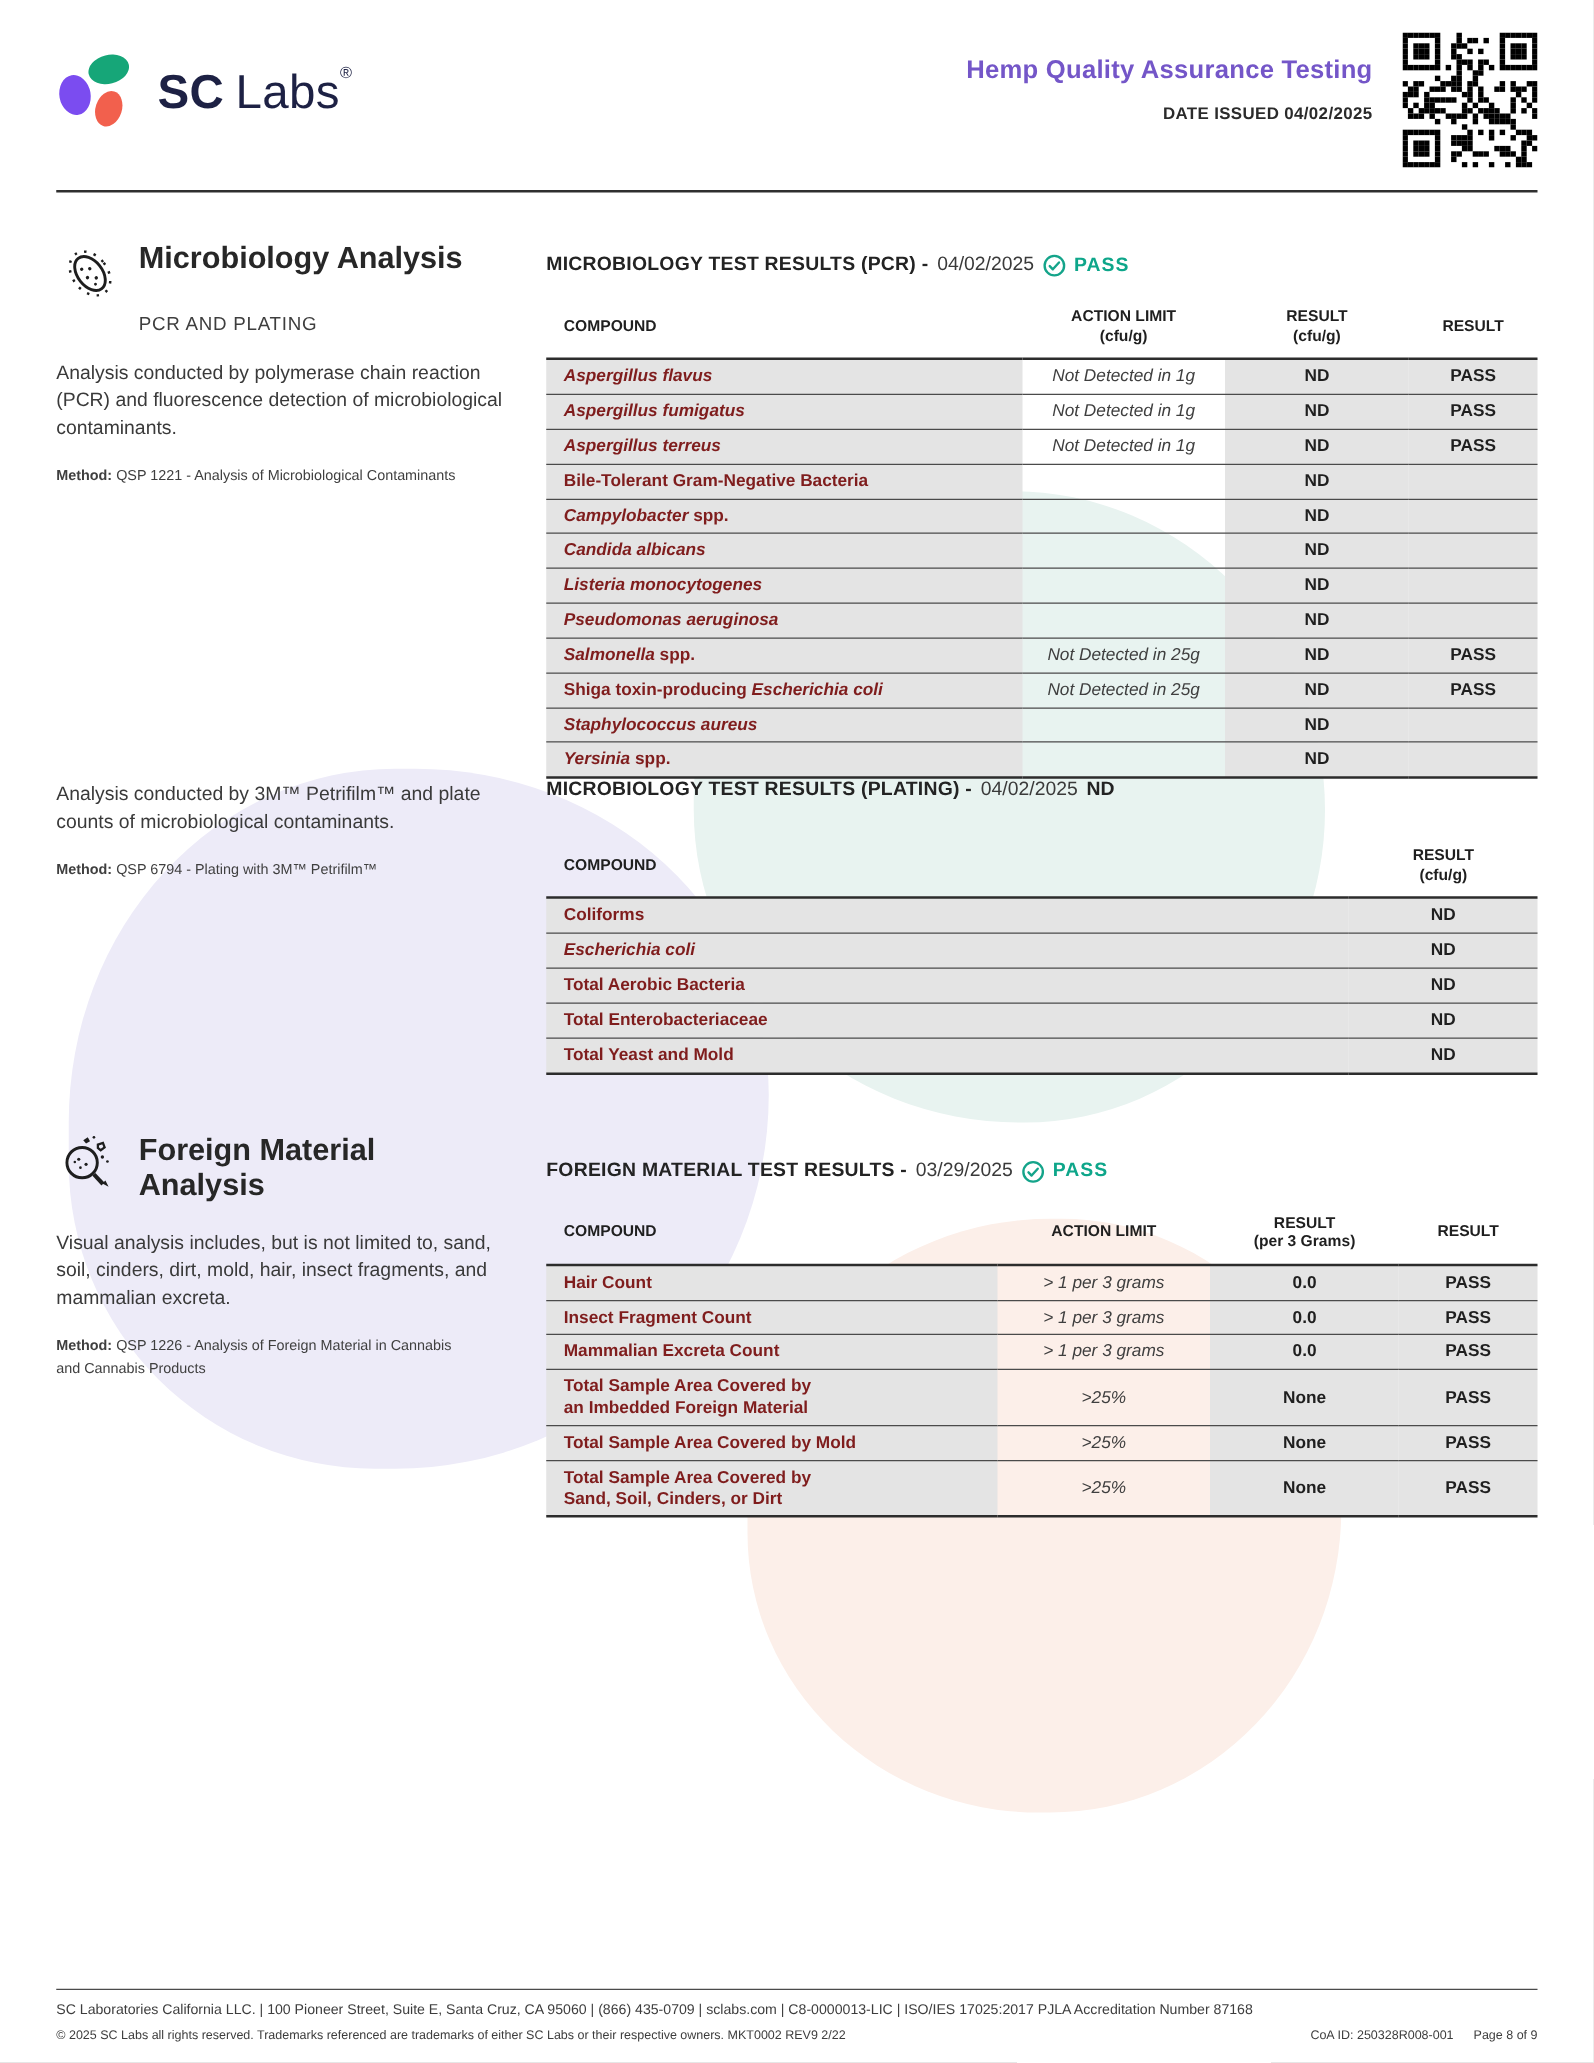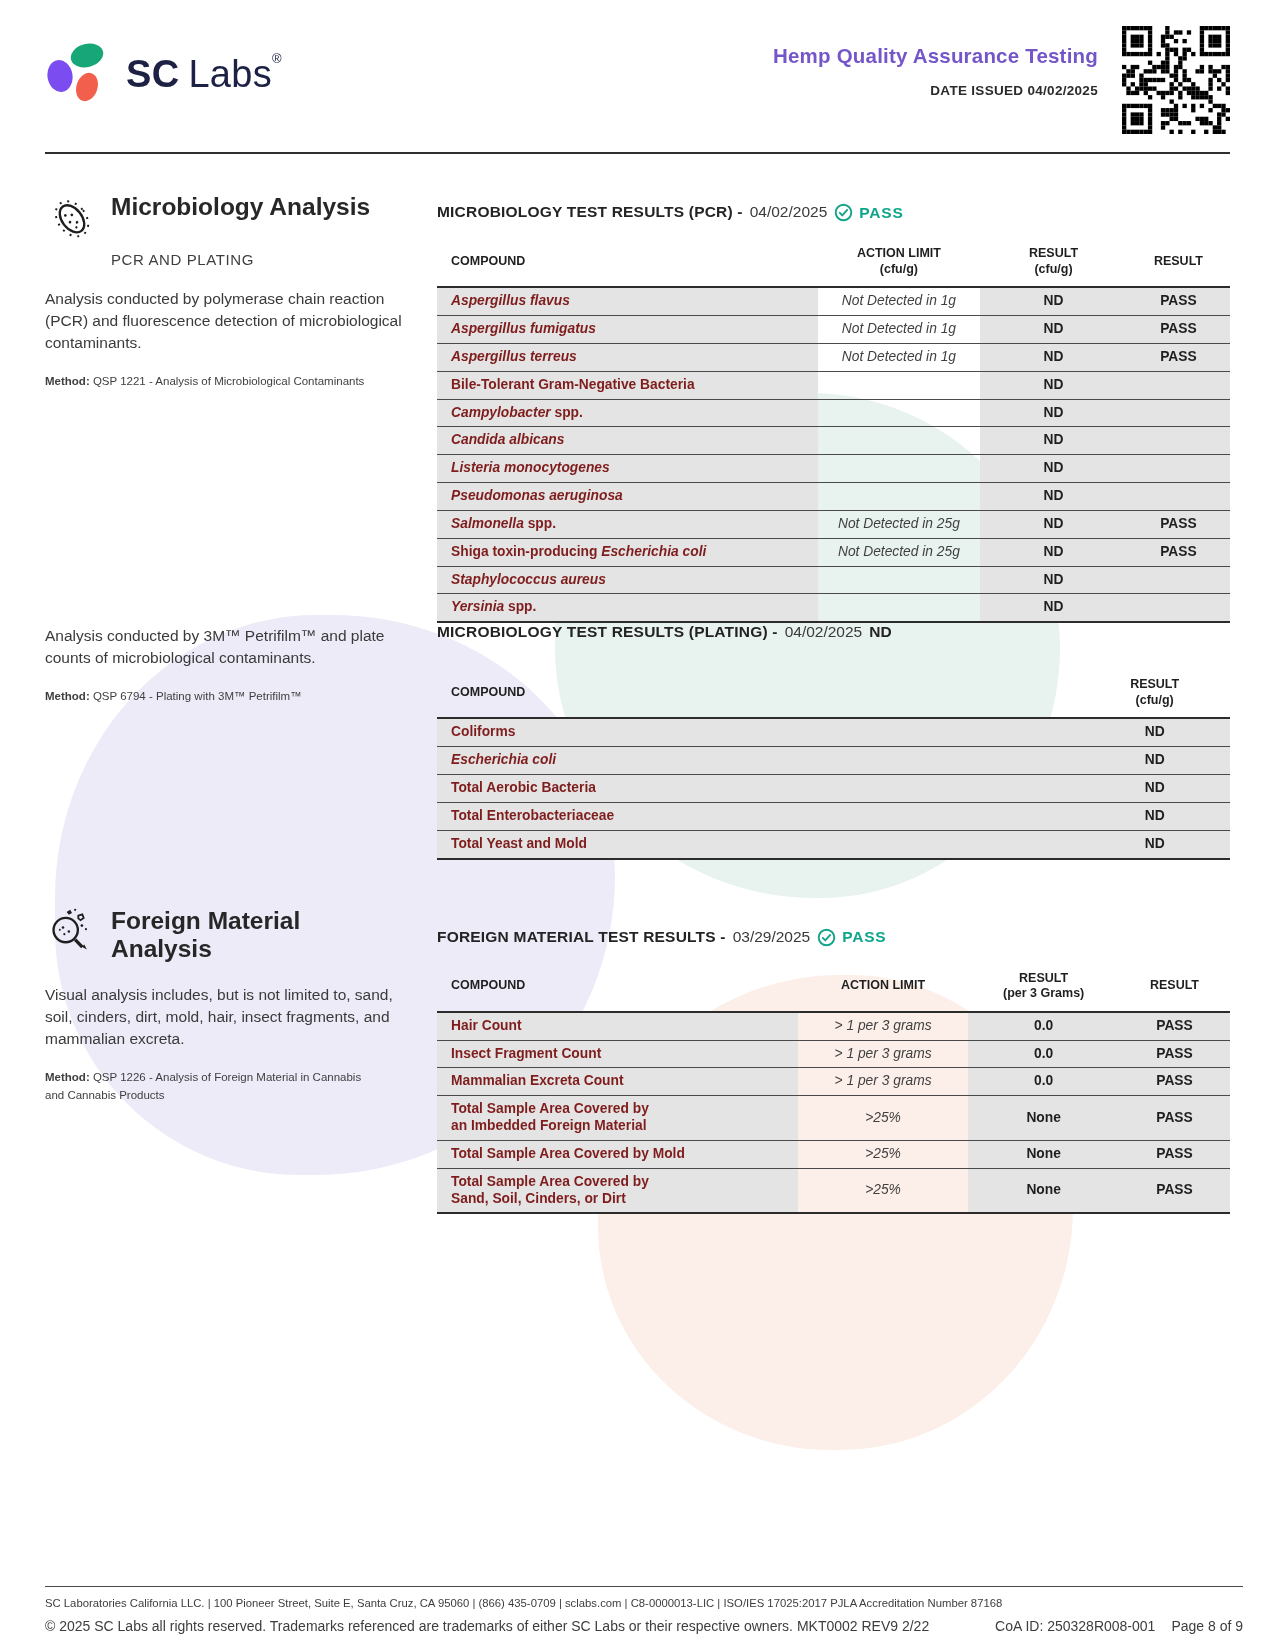--- a/index.html
+++ b/index.html
@@ -67,23 +67,23 @@
   .td-action { text-align:center; font-style:italic; color:#3f3f3f; }
   .td-result { text-align:center; font-weight:700; color:#1f1f1f; }
 
   .tblwrap-pcr col.c0 { width:48%; }  .tblwrap-pcr col.c1 { width:20.5%; }
   .tblwrap-pcr col.c2 { width:18.5%; } .tblwrap-pcr col.c3 { width:13%; }
   .tblwrap-plating col.c0 { width:81%; } .tblwrap-plating col.c1 { width:19%; }
   .tblwrap-foreign col.c0 { width:45.5%; } .tblwrap-foreign col.c1 { width:21.5%; }
   .tblwrap-foreign col.c2 { width:19%; }   .tblwrap-foreign col.c3 { width:14%; }
 
   
-  .footer { position:absolute; left:45px; right:32px; bottom:16px; z-index:1; border-top:1.5px solid #4a4a4a; }
+  .footer { position:absolute; left:45px; right:45px; bottom:16px; z-index:1; border-top:1.5px solid #4a4a4a; }
   .f1 { font-size:11.3px; color:#3d3d3d; margin-top:10px; white-space:nowrap; }
-  .f2 { display:flex; justify-content:space-between; font-size:14px; color:#3d3d3d; margin-top:9px; }
+  .f2 { display:flex; justify-content:space-between; font-size:10px; color:#3d3d3d; margin-top:9px; }
   .f2-right { display:flex; gap:16px; }
 </style>
 </head>
 <body>
 
 <div class="page">
 
   <div class="blob blob-lavender"></div>
   <div class="blob blob-teal"></div>
   <div class="blob blob-pink"></div>

